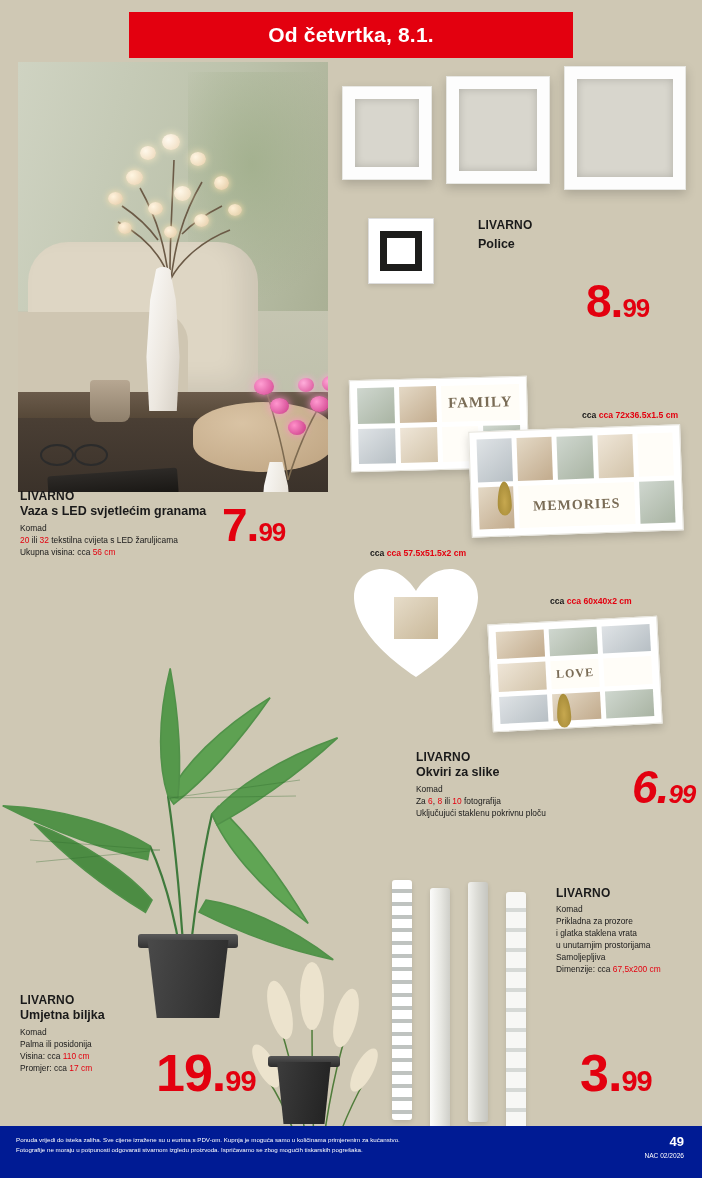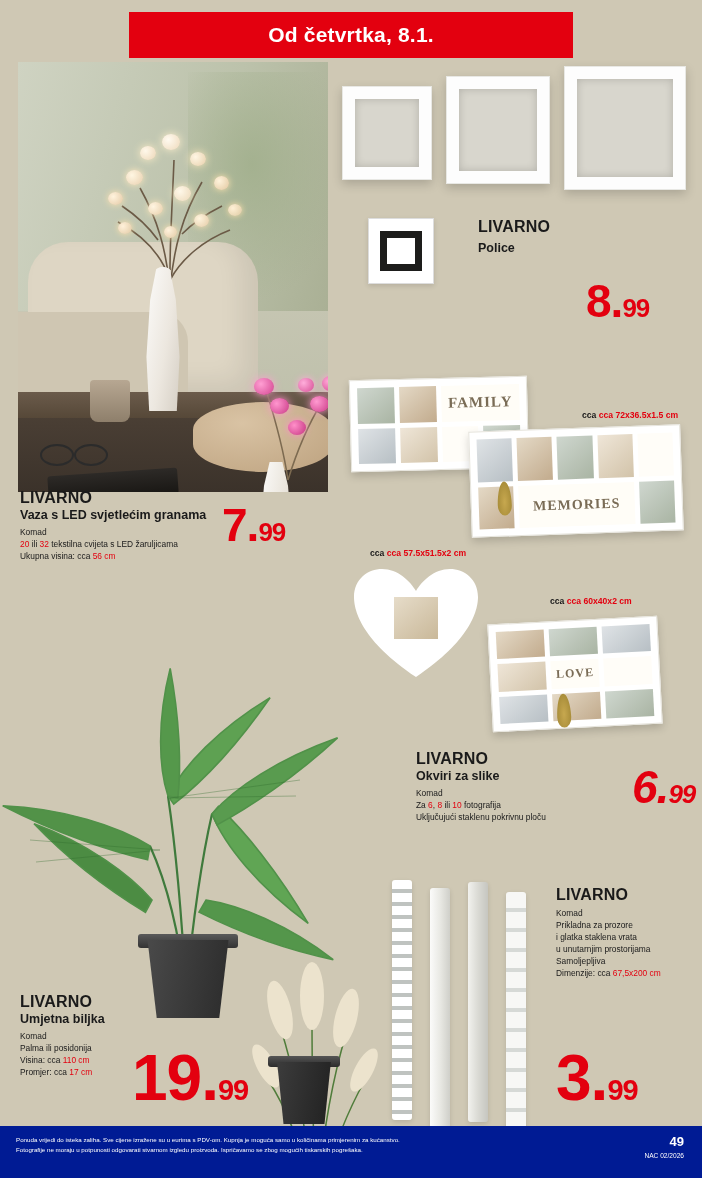--- a/index.html
+++ b/index.html
@@ -16,30 +16,30 @@
   
   .banner {
     position:absolute; left:129px; top:12px; width:444px; height:46px;
     background:#e3000f; display:flex; align-items:center; justify-content:center;
   }
   .banner-text {
     color:#fff; font-weight:bold; font-size:21px; letter-spacing:.2px;
   }
 
   
-  .brand { font-weight:bold; font-size:16px; color:#1a1a1a; letter-spacing:.2px; }
+  .brand { font-weight:bold; font-size:12px; color:#1a1a1a; letter-spacing:.2px; }
   .prodname { font-weight:bold; font-size:12.5px; color:#1a1a1a; line-height:1.18; }
   .small { font-size:8.4px; color:#1a1a1a; line-height:1.42; }
   .small .hl { color:#e3000f; }
   .price {
     color:#e3000f; font-weight:bold; line-height:.84; letter-spacing:-1px;
   }
   .price .int { font-size:46px; }
   .price .dec { font-size:26px; }
-  .price.big .int { font-size:64px; }
+  .price.big .int { font-size:52px;margin-left:24px; }
   .price.big .dec { font-size:29px; }
   .dimtag { font-size:8.6px; font-weight:bold; color:#1a1a1a; }
   .dimtag .hl { color:#e3000f; }
 
   
   .photo1 {
     position:absolute; left:18px; top:62px; width:310px; height:430px;
     overflow:hidden;
     background:linear-gradient(170deg,#d7d2c4 0%,#cdcbb9 35%,#b9bca6 100%);
   }

